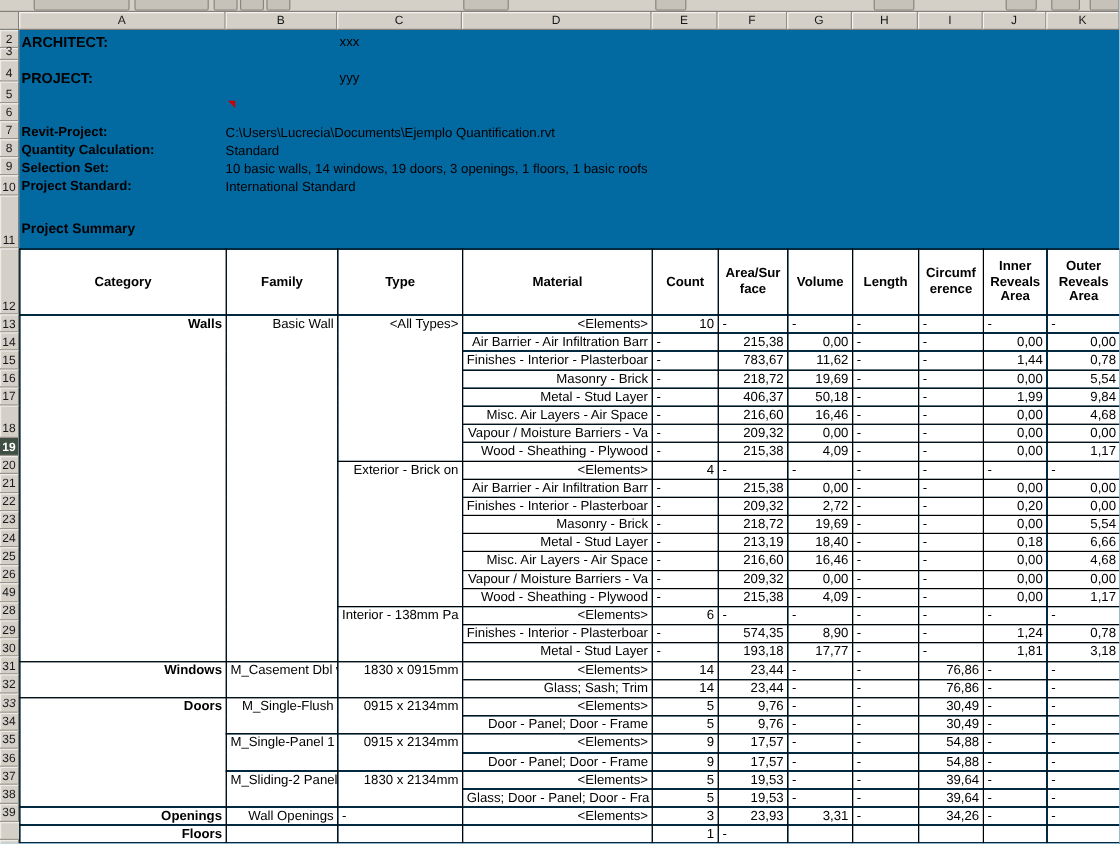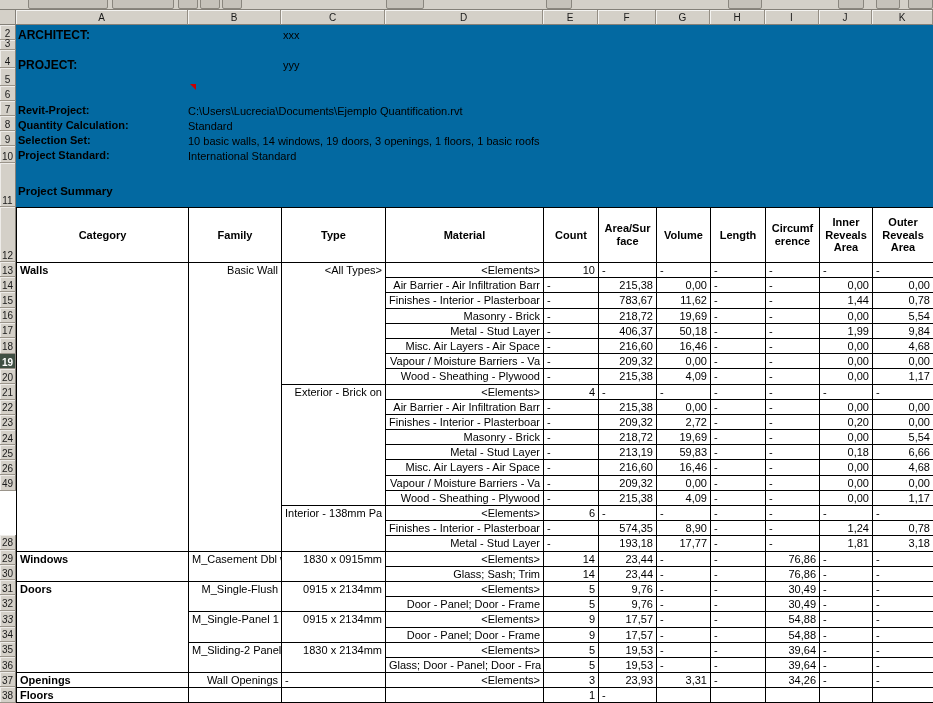--- a/index.html
+++ b/index.html
@@ -48,21 +48,21 @@
                   border-top:6px solid var(--comment,#cc0000); border-left:6px solid transparent; }
 
   
   table.qt { position:absolute; left:0; top:182px; width:917px;
              border-collapse:collapse; table-layout:fixed; }
   .qt th, .qt td { border:1px solid #000; font-size:11px; overflow:hidden; }
   .qt th { height:55px; font-weight:bold; text-align:center; vertical-align:middle;
            white-space:pre-line; line-height:1.18; padding:0 1px; background:#fff; }
   .qt td { height:15.2px; vertical-align:top; padding:0 3px; line-height:14px;
            white-space:nowrap; background:#fff; }
-  .qt td.cat  { font-weight:bold; text-align:left; }
+  .qt td.cat  { font-weight:bold; text-align:right; }
   .qt td.txt  { text-align:right; }
   .qt td.num  { text-align:right; }
   .qt td.dash { text-align:left; }
 </style>
 </head>
 <body>
 
 <div class="screen">
 
   <div class="top-strip" id="top-strip">
@@ -105,31 +105,31 @@
         <div class="rowh" style="height: 15px;">8</div>
         <div class="rowh" style="height: 15px;">9</div>
         <div class="rowh" style="height: 17px;">10</div>
         <div class="rowh" style="height: 44px;">11</div>
         <div class="rowh" style="height: 55px;">12</div>
         <div class="rowh" style="height: 15.2px;">13</div>
         <div class="rowh" style="height: 15.2px;">14</div>
         <div class="rowh" style="height: 15.2px;">15</div>
         <div class="rowh" style="height: 15.2px;">16</div>
         <div class="rowh" style="height: 15.2px;">17</div>
-        <div class="rowh" style="height: 16px;">18</div>
+        <div class="rowh" style="height: 27px;">18</div>
         <div class="rowh active" style="height: 15.2px;">19</div>
         <div class="rowh" style="height: 15.2px;">20</div>
         <div class="rowh" style="height: 15.2px;">21</div>
         <div class="rowh" style="height: 15.2px;">22</div>
         <div class="rowh" style="height: 15.2px;">23</div>
         <div class="rowh" style="height: 15.2px;">24</div>
         <div class="rowh" style="height: 15.2px;">25</div>
         <div class="rowh" style="height: 15.2px;">26</div>
         <div class="rowh" style="height: 15.2px;">49</div>
-        <div class="rowh" style="height: 15.2px; margin-top: 44px;">28</div>
+        <div class="rowh" style="height: 15.2px;">28</div>
         <div class="rowh" style="height: 15.2px;">29</div>
         <div class="rowh" style="height: 15.2px;">30</div>
         <div class="rowh" style="height: 15.2px;">31</div>
         <div class="rowh" style="height: 15.2px;">32</div>
         <div class="rowh" style="height: 16px; font-style: italic;">33</div>
         <div class="rowh" style="height: 15.2px;">34</div>
         <div class="rowh" style="height: 15.2px;">35</div>
         <div class="rowh" style="height: 15.2px;">36</div>
         <div class="rowh" style="height: 15.2px;">37</div>
         <div class="rowh" style="height: 15.2px;">38</div>
@@ -326,21 +326,21 @@
               <td class="num">19,69</td>
               <td class="dash">-</td>
               <td class="dash">-</td>
               <td class="num">0,00</td>
               <td class="num">5,54</td>
             </tr>
             <tr>
               <td class="txt">Metal - Stud Layer</td>
               <td class="dash">-</td>
               <td class="num">213,19</td>
-              <td class="num">59,83</td>
+              <td class="num">18,40</td>
               <td class="dash">-</td>
               <td class="dash">-</td>
               <td class="num">0,18</td>
               <td class="num">6,66</td>
             </tr>
             <tr>
               <td class="txt">Misc. Air Layers - Air Space</td>
               <td class="dash">-</td>
               <td class="num">216,60</td>
               <td class="num">16,46</td>

